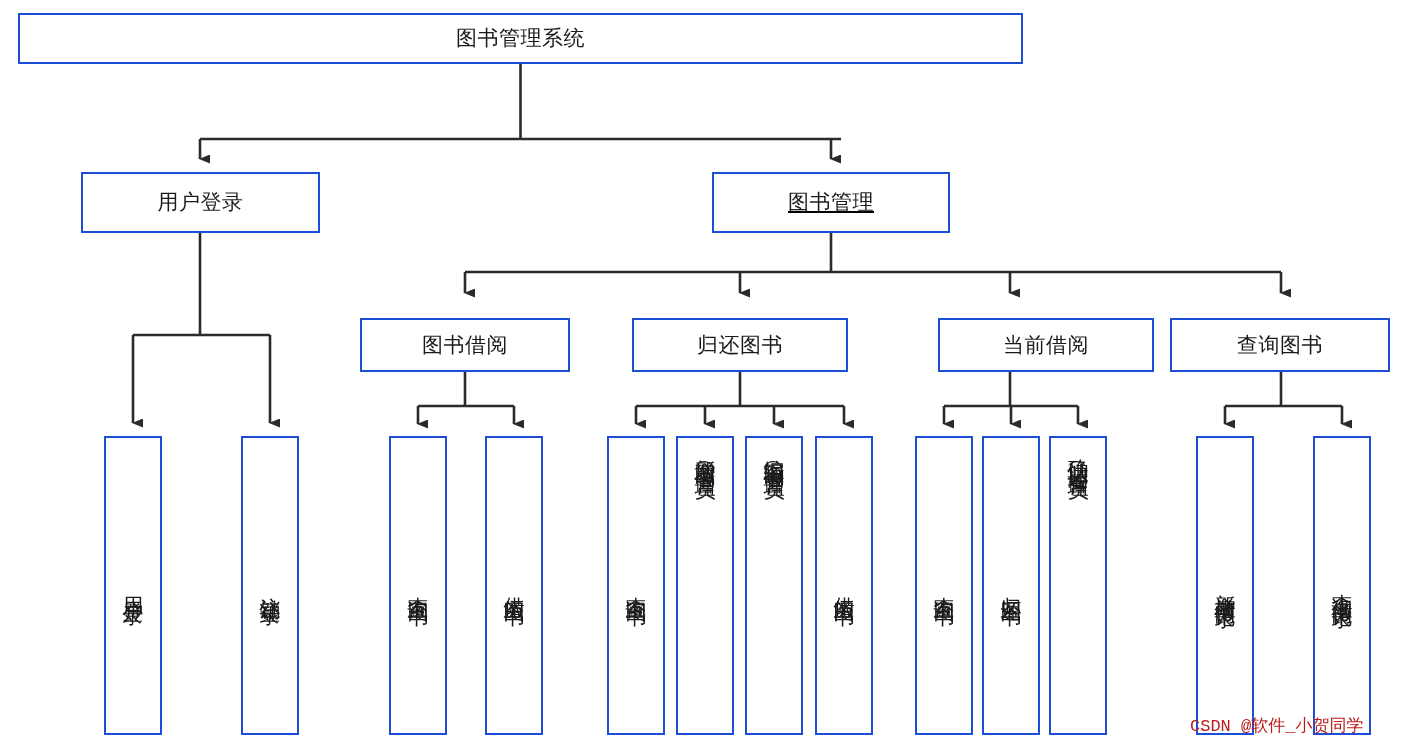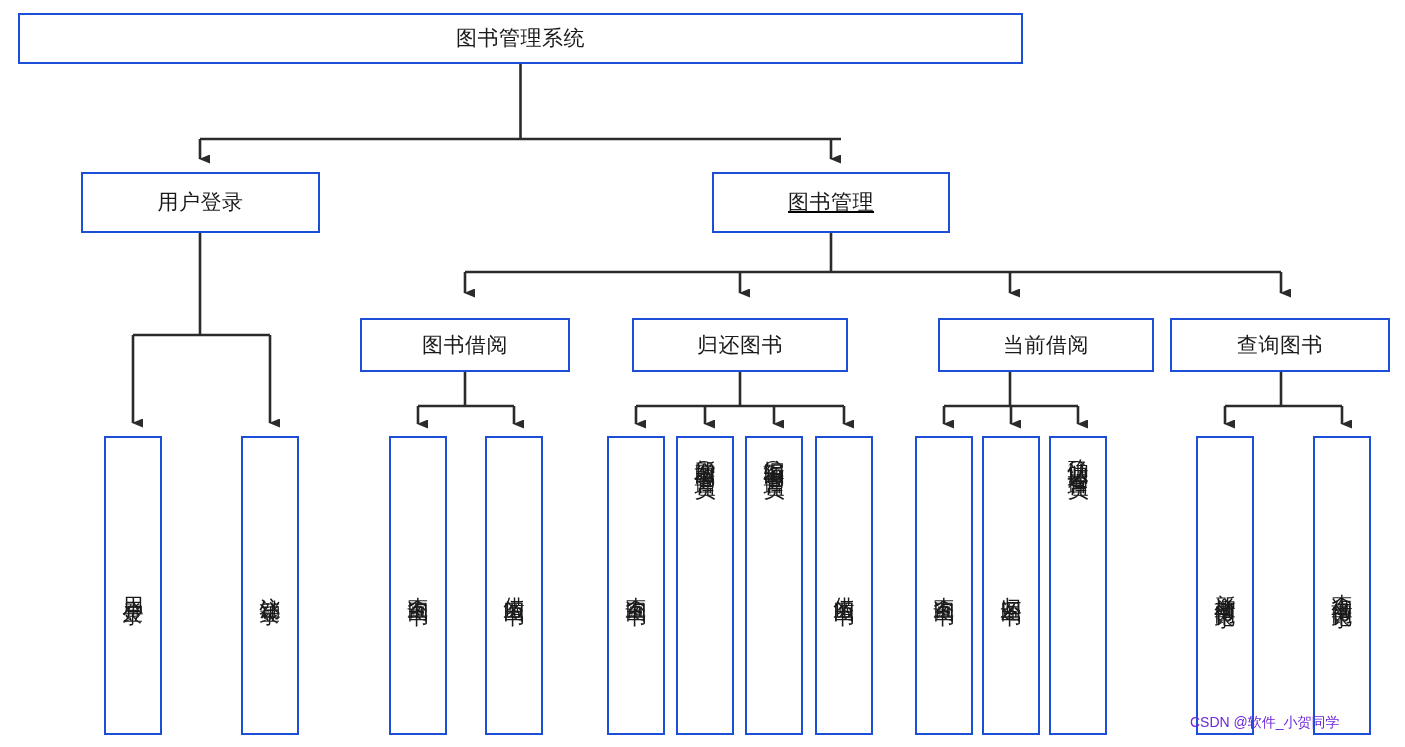--- a/index.html
+++ b/index.html
@@ -65,24 +65,25 @@
     max-height: 100%;
   }
   .node.vert.centered {
     align-items: center;
     padding-top: 0;
   }
   .watermark {
     position: absolute;
     left: 1190px;
     top: 714px;
-    font-size: 14px;
-    color: #6d28d9;
+    font-size: 17px;
+    color: #b91c1c;
     white-space: nowrap;
     user-select: none;
+    font-family: Liberation Mono, monospace;
   }
 </style>
 </head>
 <body>
 
 <div id="diagram-root">
 
   <svg id="connectors" viewBox="0 0 1405 747">
     <defs>
       <marker id="arrowhead" markerWidth="9" markerHeight="11" refX="4.5" refY="10" orient="auto" markerUnits="userSpaceOnUse">

